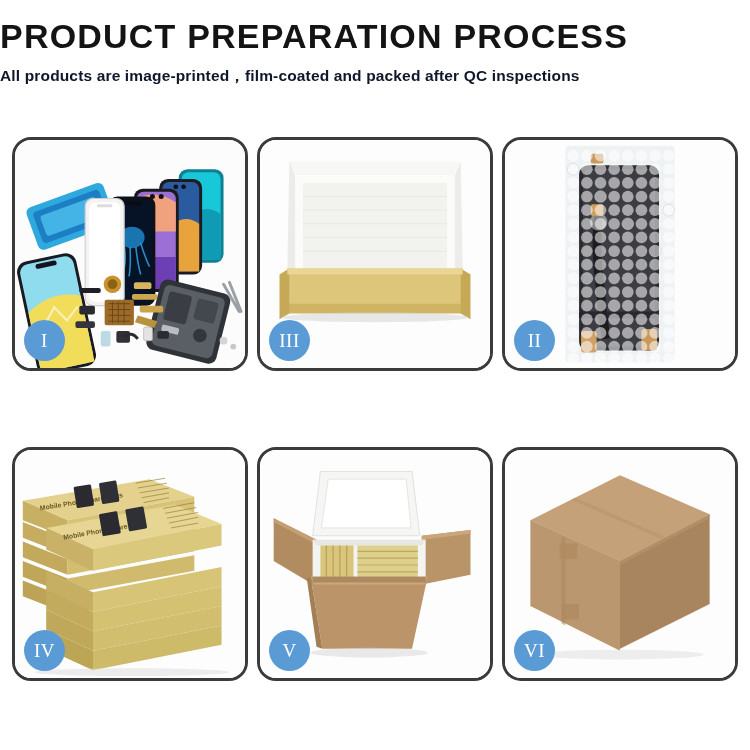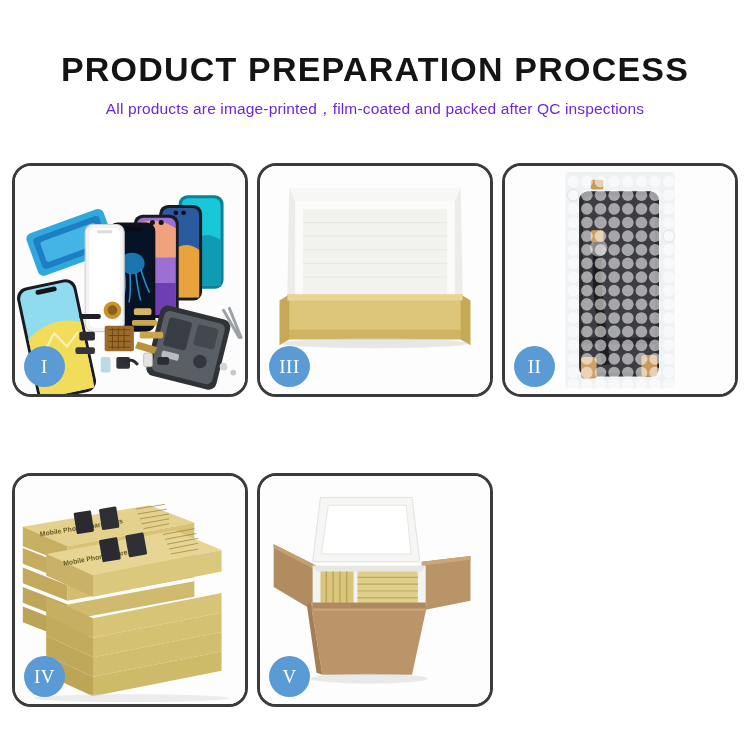--- a/index.html
+++ b/index.html
@@ -15,39 +15,37 @@
     color: #111111;
   }
   .page {
     position: relative;
     width: 750px;
     height: 750px;
     background: #ffffff;
     box-sizing: border-box;
   }
   .header {
-    padding-top: 26px;
-    text-align: center;
-    margin-top: 26px;
+    padding-top: 19px;
   }
   .title {
     font-family: "Liberation Sans", sans-serif;
     font-size: 34px;
     font-weight: 700;
     letter-spacing: 1.2px;
     color: #141414;
     line-height: 1.05;
     margin: 0;
     white-space: nowrap;
   }
   .subtitle {
     font-family: "Liberation Sans", sans-serif;
     font-size: 15.5px;
-    font-weight: 400;
-    color: #6d28d9;
+    font-weight: 700;
+    color: #0f172a;
     margin: 11px 0 0 0;
     letter-spacing: 0.15px;
     white-space: nowrap;
   }
   .grid {
     position: absolute;
     left: 12px;
     top: 137px;
     width: 726px;
     display: grid;
@@ -515,15 +513,38 @@
         <path d="M52 130 l120 0 l-16 74 l-92 0 z" fill="#bb9569"></path>
         <path d="M52 130 l120 0 l-3 8 l-114 0 z" fill="#cda77c"></path>
         <path d="M52 130 l12 74 l-6 -2 l-10 -70 z" fill="#a37f55"></path>
 
         <path d="M54 130 l116 0 l0 6 l-116 0 z" fill="#8d6c47" opacity="0.5"></path>
         <ellipse cx="112" cy="208" rx="60" ry="5" fill="#dcdcdc" opacity="0.6"></ellipse>
       </svg>
       <div class="badge">V</div>
     </div>
 
+    <div class="panel">
+      <svg class="panel-art" viewBox="0 0 236 234">
+        <rect x="0" y="0" width="236" height="234" fill="#fdfdfd"></rect>
+
+        <path d="M26 72 l92 -46 l92 40 l-92 48 z" fill="#c4a178"></path>
+        <path d="M26 72 l92 42 l0 2 l-92 -42 z" fill="#a8855e" opacity="0.6"></path>
+
+        <path d="M72 49 l92 40 l-4 2 l-92 -40 z" fill="#bb9870" opacity="0.9"></path>
+
+        <path d="M26 72 l92 42 l0 92 l-92 -46 z" fill="#bb9770"></path>
+
+        <path d="M118 114 l92 -48 l0 92 l-92 46 z" fill="#a8855e"></path>
+
+        <path d="M58 88 l0 90 l4 2 l0 -90 z" fill="#a9865f" opacity="0.55"></path>
+
+        <rect x="56" y="96" width="18" height="16" fill="#b08b61" opacity="0.85"></rect>
+        <rect x="58" y="158" width="18" height="16" fill="#b08b61" opacity="0.8"></rect>
+
+        <path d="M118 114 l92 -48 l0 4 l-92 48 z" fill="#b5926a" opacity="0.7"></path>
+        <ellipse cx="118" cy="210" rx="86" ry="5" fill="#dedede" opacity="0.5"></ellipse>
+      </svg>
+      <div class="badge">VI</div>
+    </div>
 
   </div>
 </div>
 
 </body></html>

